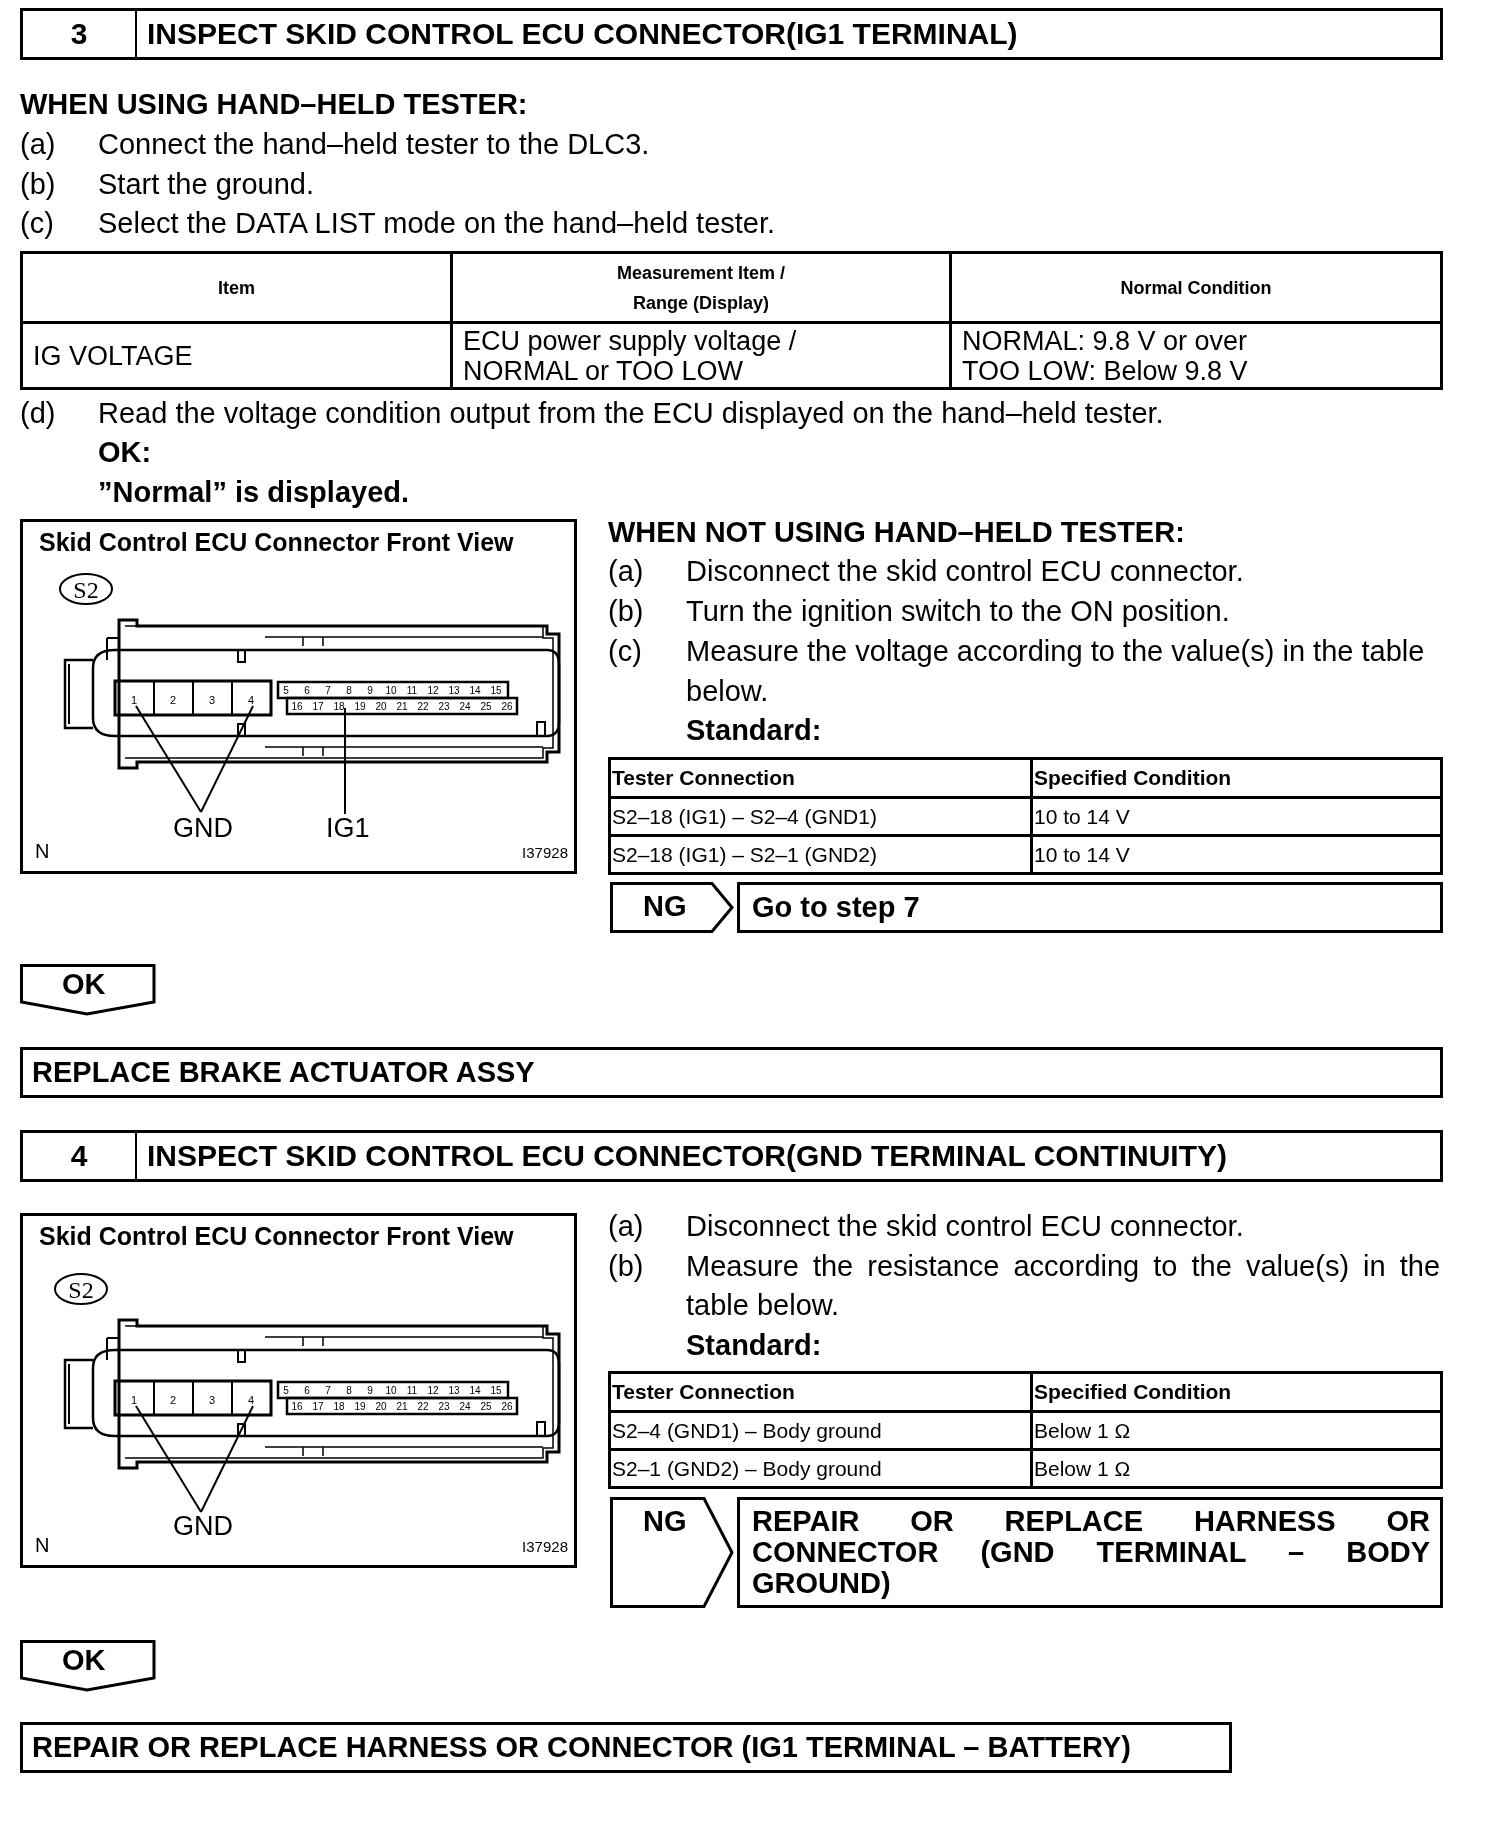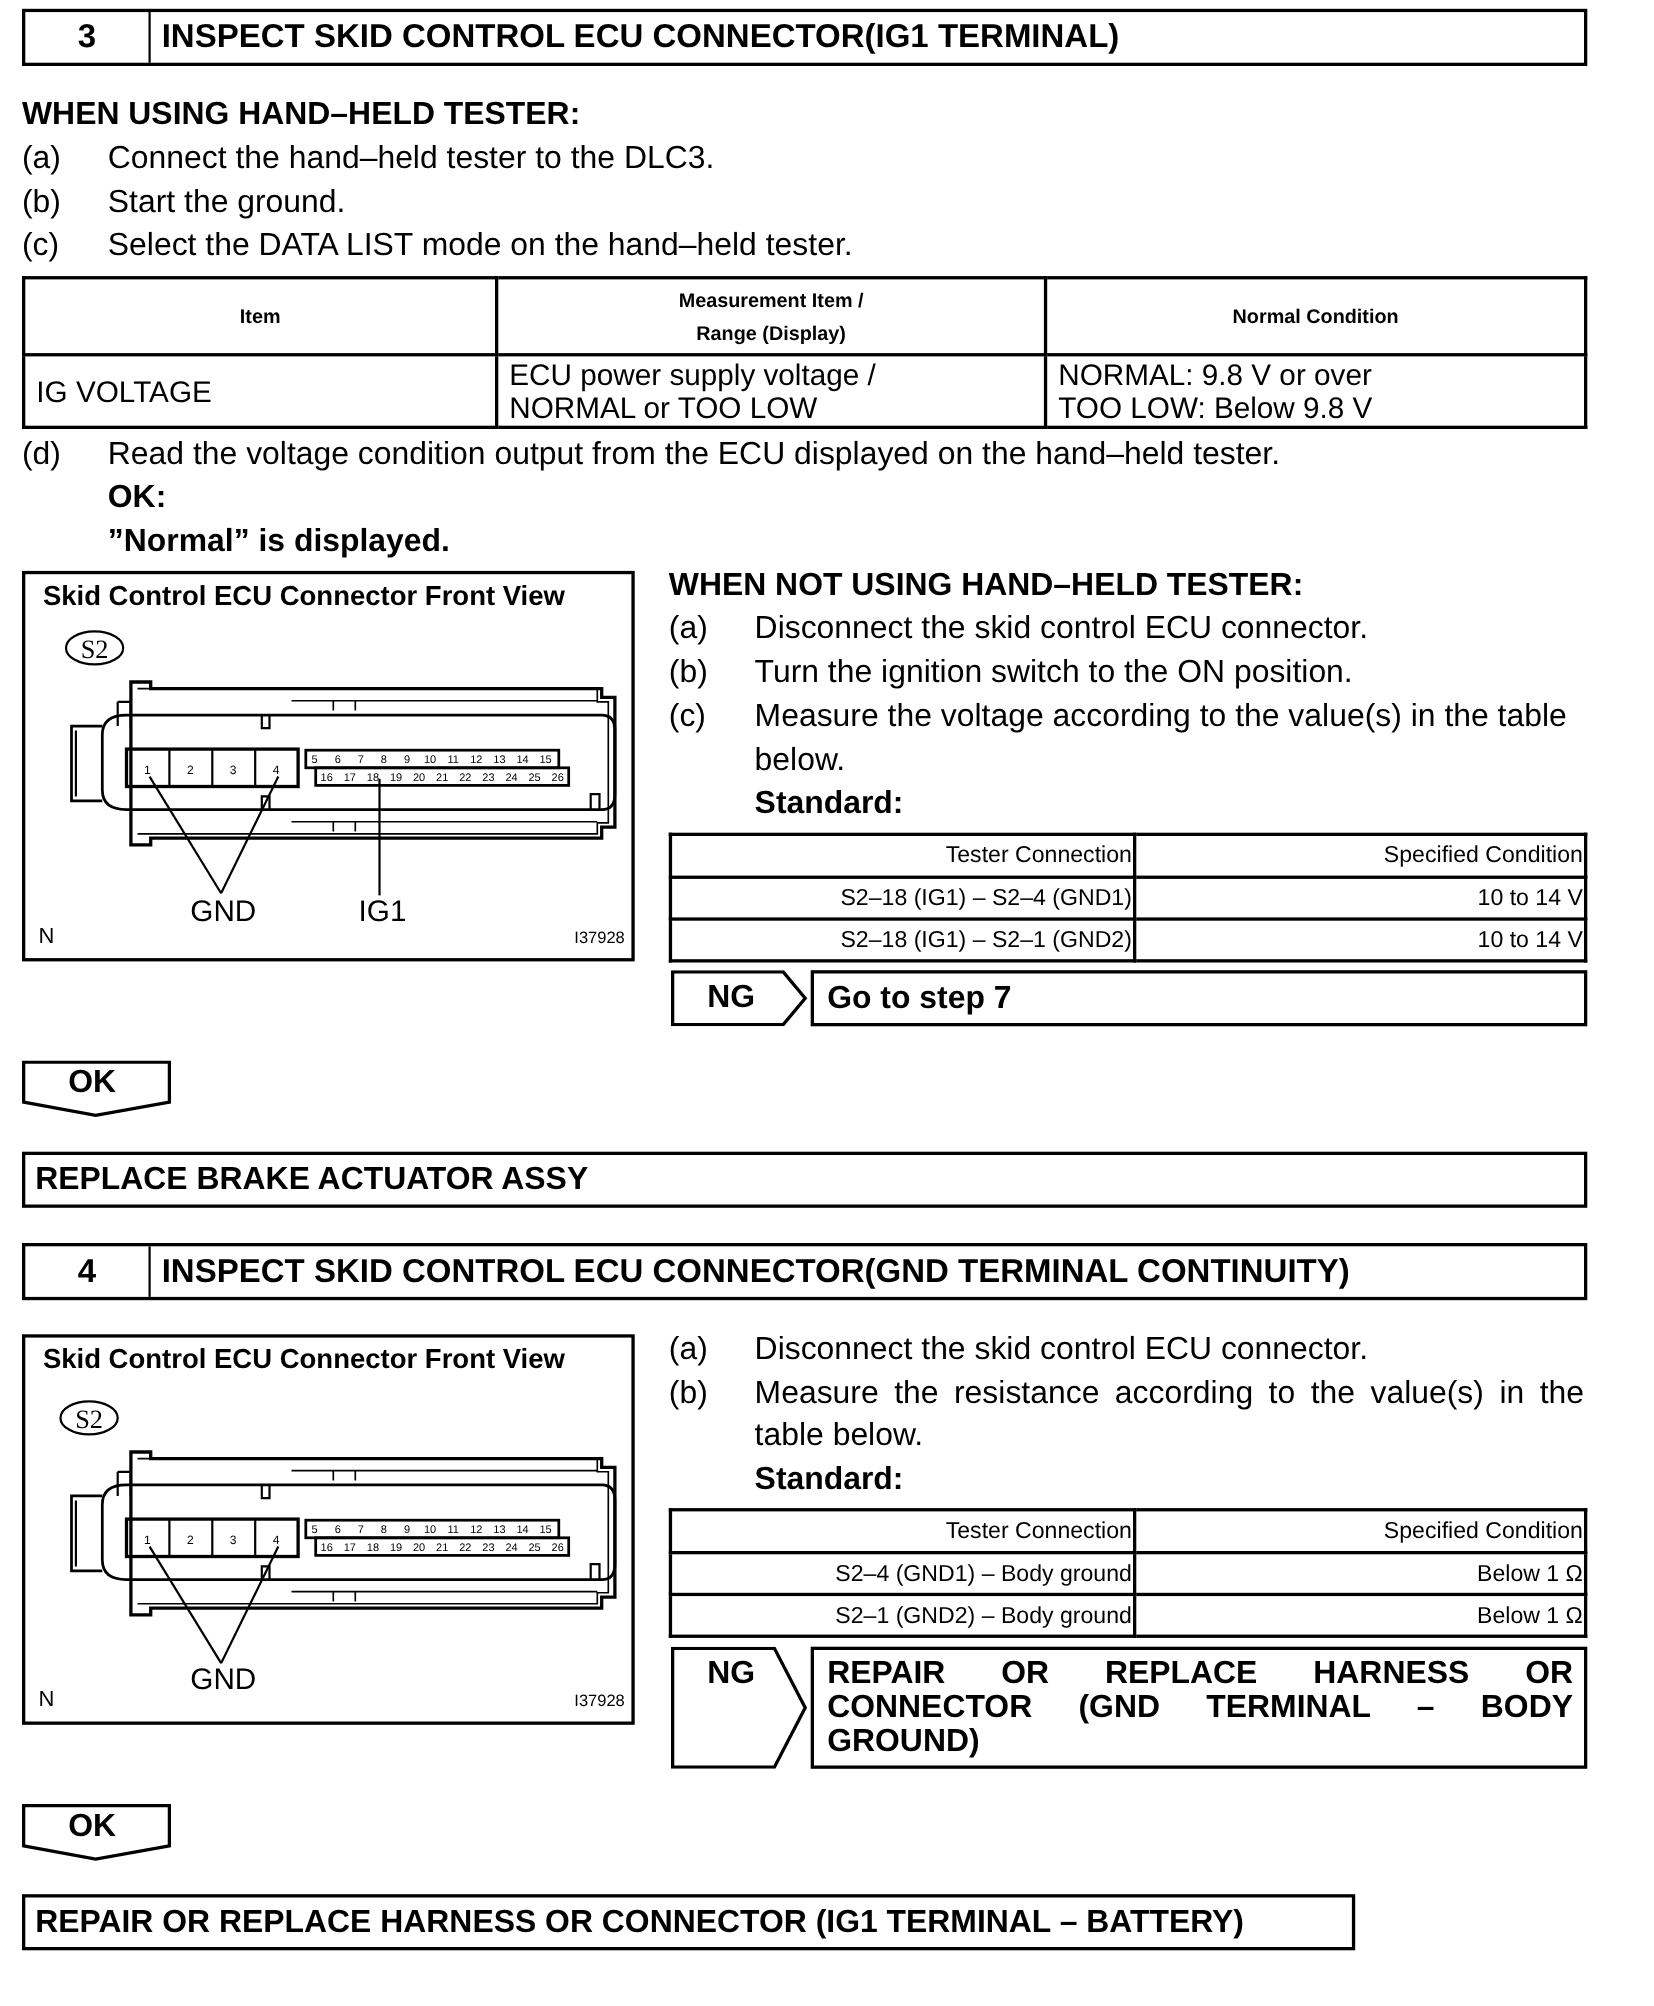--- a/index.html
+++ b/index.html
@@ -11,22 +11,22 @@
   .hdr { border: 3px solid #000; display: flex; box-sizing: border-box; height: 52px; }
   .hdr .num { width: 112px; border-right: 2px solid #000; display: flex; align-items: center; justify-content: center;
               font-size: 30px; font-weight: bold; }
   .hdr .title { display: flex; align-items: center; padding-left: 10px; font-size: 30px; font-weight: bold; white-space: nowrap; }
   .row { display: flex; }
   .lbl { width: 78px; }
   table { border-collapse: collapse; position: absolute; }
   td, th { border: 3px solid #000; }
   .t1 th { font-size: 18px; font-weight: bold; line-height: 30px; text-align: center; }
   .t1 td { font-size: 27px; line-height: 30px; padding: 0 10px; vertical-align: middle; }
-  .t2 th { font-size: 21px; font-weight: normal; height: 34px; text-align: right; }
-  .t2 td { font-size: 21px; height: 33px; text-align: right; }
+  .t2 th { font-size: 21px; font-weight: bold; height: 34px; text-align: left; }
+  .t2 td { font-size: 21px; height: 33px; text-align: left; }
   .diagram { border: 3px solid #000; box-sizing: border-box; }
   .diag-title { font-size: 25px; font-weight: bold; position: absolute; left: 16px; top: 6px; white-space: nowrap; }
   .boxed { border: 3px solid #000; box-sizing: border-box; display: flex; align-items: center; padding-left: 9px;
            font-size: 29px; font-weight: bold; white-space: nowrap; }
   .ng-text { font-size: 29px; font-weight: bold; line-height: 31px; text-align: justify; text-align-last: left; }
 </style>
 </head>
 <body>
 
 <div class="abs hdr" style="left:20px; top:8px; width:1423px;">

